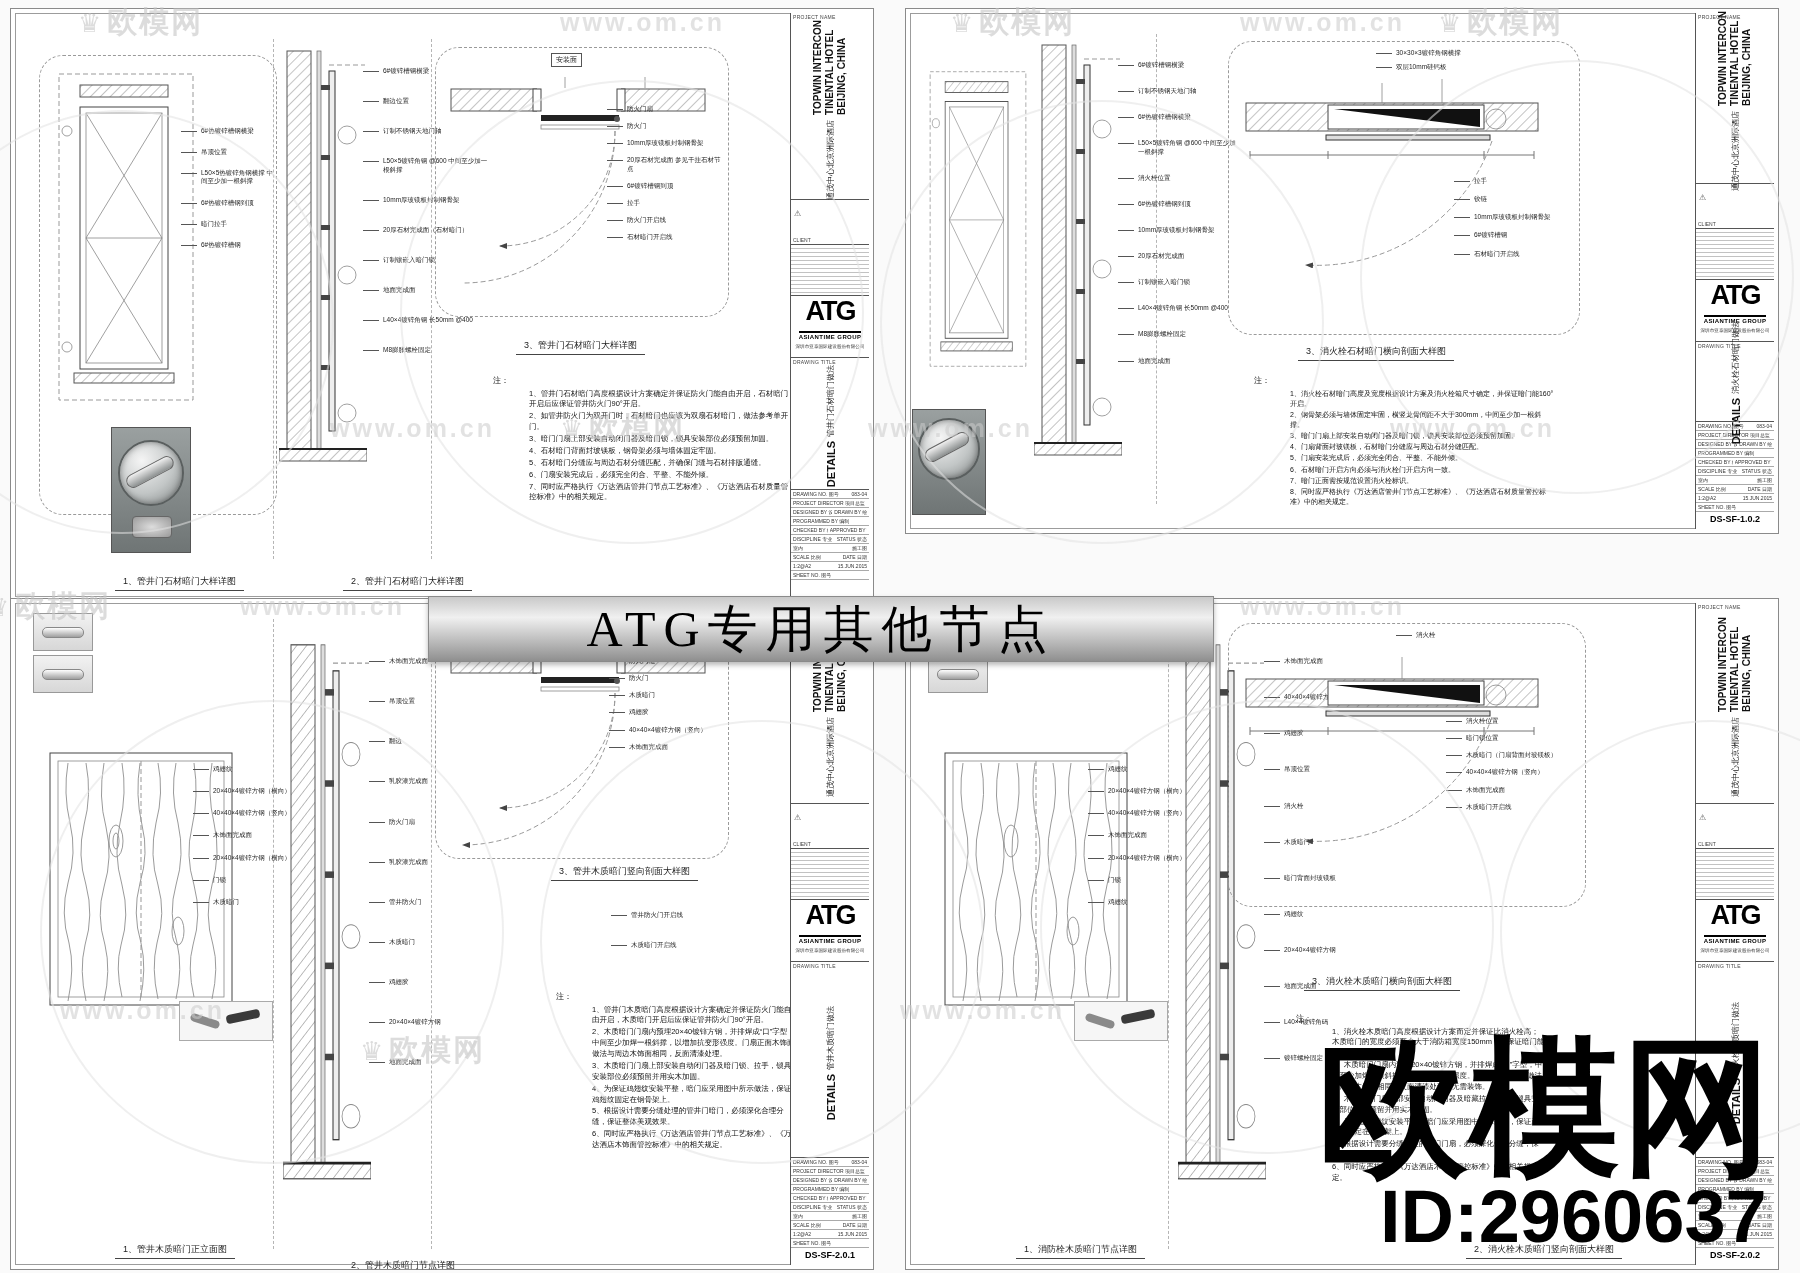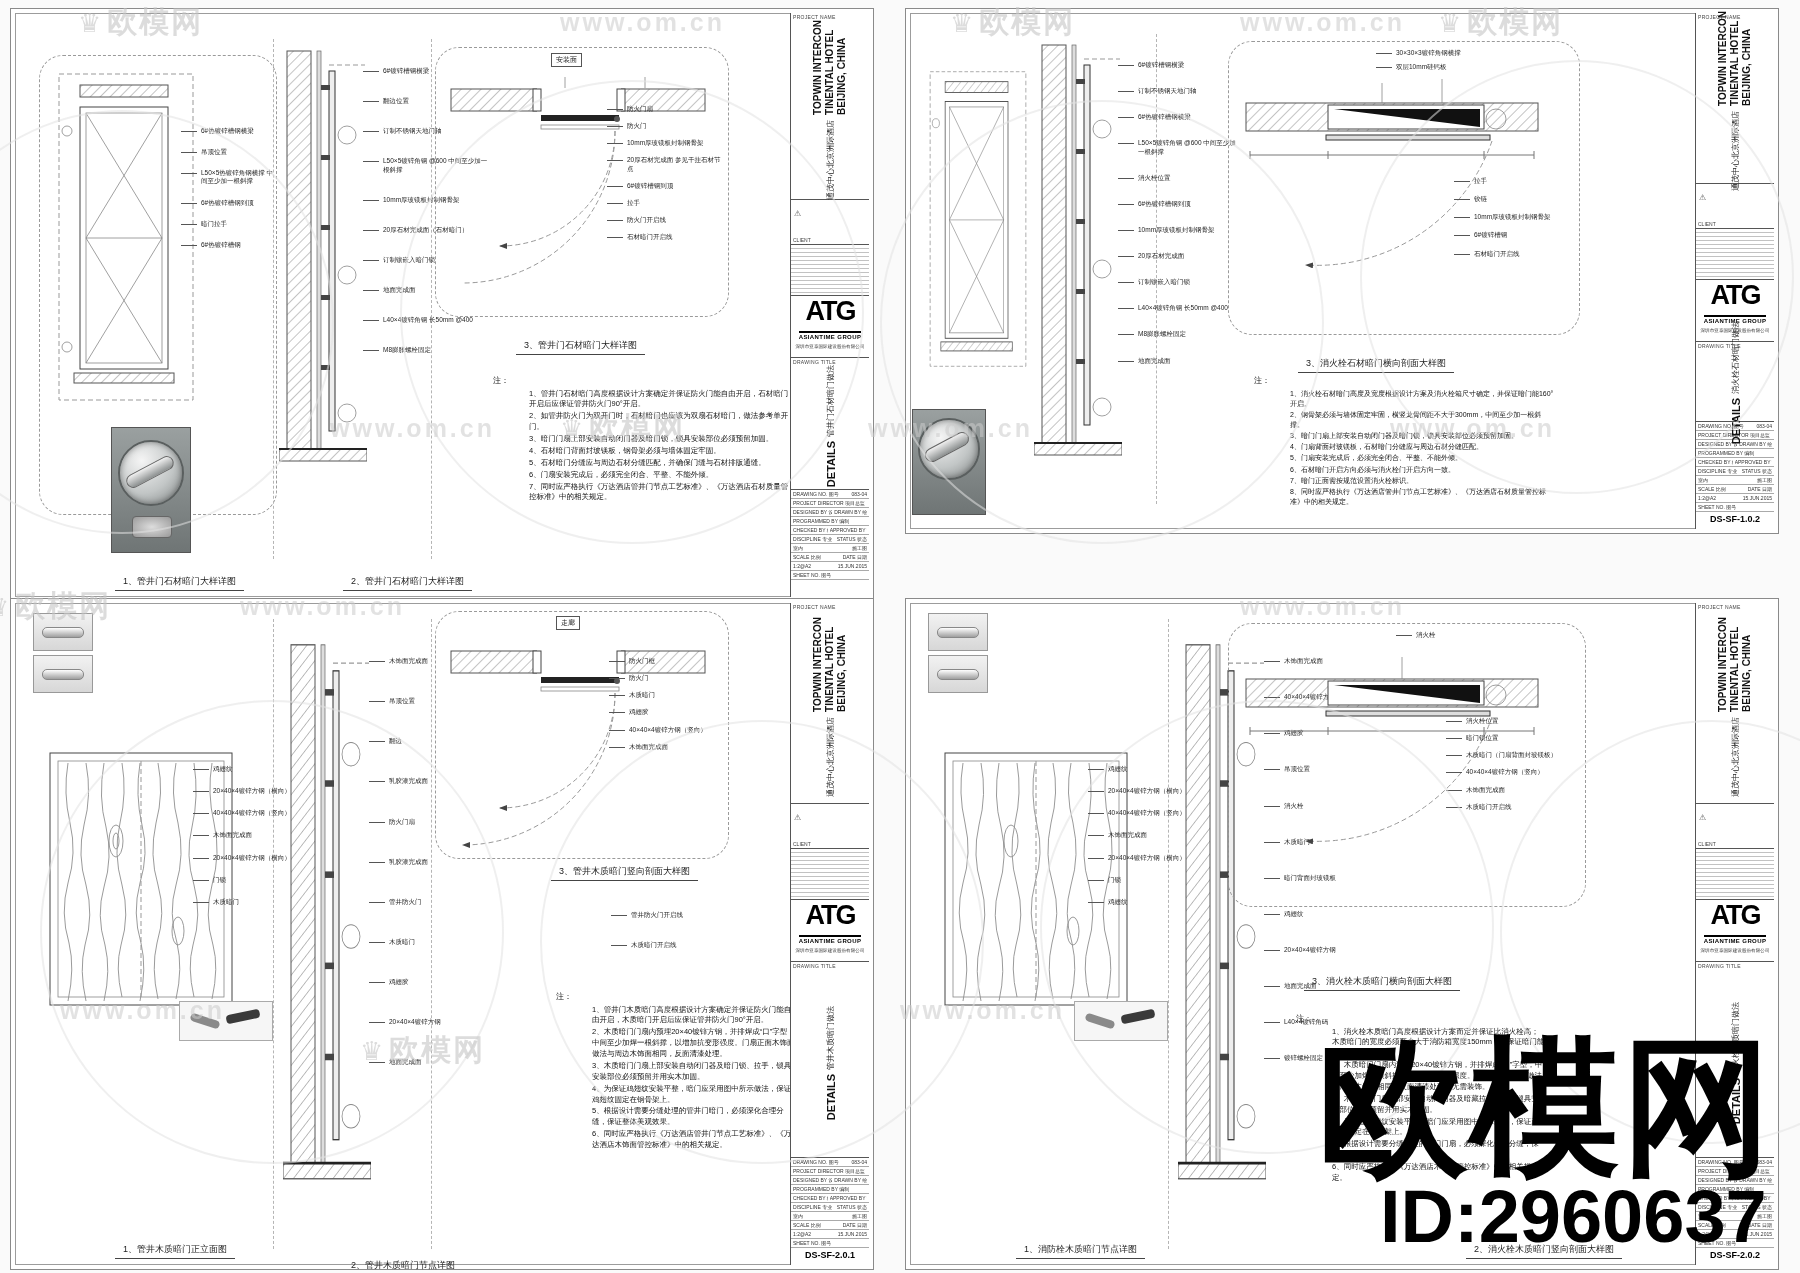--- a/index.html
+++ b/index.html
@@ -358,21 +358,21 @@
         <div class="ann">30×30×3镀锌角钢横撑</div>
         <div class="ann">双层10mm硅钙板</div>
       </div>
   <div class="anncol" style="left:548px;top:168px;width:118px;gap:10px">
         <div class="ann">拉手</div>
         <div class="ann">铰链</div>
         <div class="ann">10mm厚玻镁板封制钢骨架</div>
         <div class="ann">6#镀锌槽钢</div>
         <div class="ann">石材暗门开启线</div>
       </div>
-  <div class="caption" style="left:392px;top:348px">3、消火栓石材暗门横向剖面大样图</div>
+  <div class="caption" style="left:392px;top:336px">3、消火栓石材暗门横向剖面大样图</div>
 
   <div class="notes" style="left:348px;top:366px;width:300px;font-size:7px">
     <div class="nt">注：</div>
     <div>
           <div class="note-line">1、消火栓石材暗门高度及宽度根据设计方案及消火栓箱尺寸确定，并保证暗门能160°开启。</div>
           <div class="note-line">2、钢骨架必须与墙体固定牢固，横竖龙骨间距不大于300mm，中间至少加一根斜撑。</div>
           <div class="note-line">3、暗门门扇上部安装自动闭门器及暗门锁，锁具安装部位必须预留加固。</div>
           <div class="note-line">4、门扇背面封玻镁板，石材暗门分缝应与周边石材分缝匹配。</div>
           <div class="note-line">5、门扇安装完成后，必须完全闭合、平整、不能外倾。</div>
           <div class="note-line">6、石材暗门开启方向必须与消火栓门开启方向一致。</div>
@@ -814,17 +814,20 @@
   <div class="wm-u" style="left:868px;top:414px">www.om.cn</div>
   <div class="wm-u" style="left:1390px;top:414px">www.om.cn</div>
   <div class="wm-b" style="left:-14px;top:586px"><span class="crown">♛</span><span>欧模网</span></div>
   <div class="wm-u" style="left:240px;top:592px">www.om.cn</div>
   <div class="wm-u" style="left:1240px;top:592px">www.om.cn</div>
   <div class="wm-u" style="left:60px;top:996px">www.om.cn</div>
   <div class="wm-b" style="left:360px;top:1030px"><span class="crown">♛</span><span>欧模网</span></div>
   <div class="wm-u" style="left:900px;top:996px">www.om.cn</div>
 </div>
 
+<div class="banner">
+  <div class="banner-text">ATG专用其他节点</div>
+</div>
 
 <div class="fbrand">欧模网</div>
 <div class="fid">ID:2960637</div>
 
 </div>
 
 </body></html>

